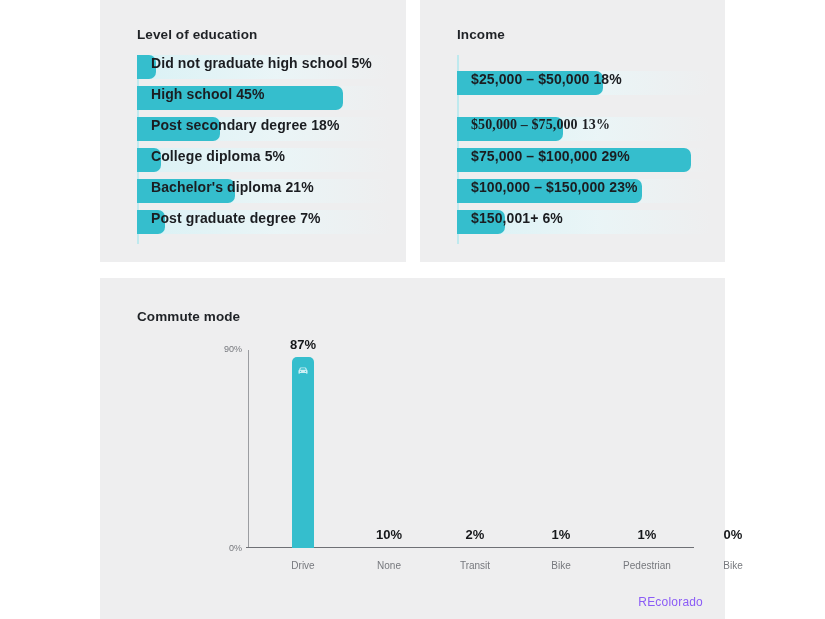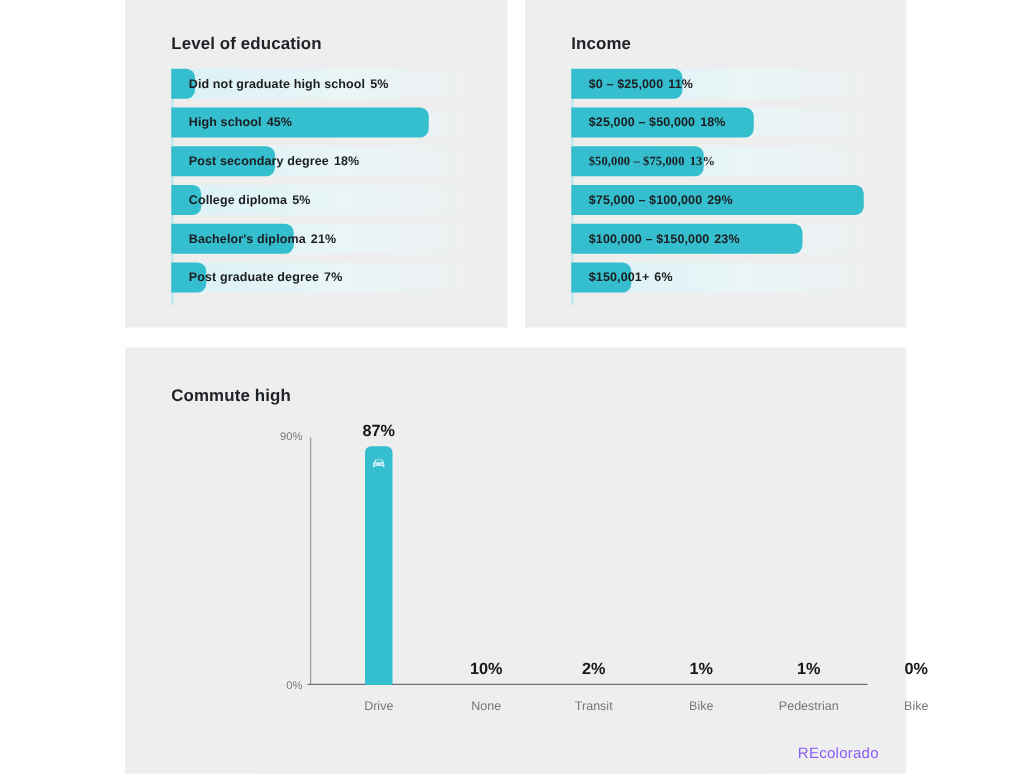--- a/index.html
+++ b/index.html
@@ -82,22 +82,22 @@
     height: 100%;
     border-radius: 0 7px 7px 0;
     background: #35becd;
   }
   .hbar-label {
     position: absolute;
     left: 14px;
     top: 0;
     height: 100%;
     display: flex;
-    align-items: center;
-    font-size: 10px;
+    align-items: flex-start;
+    font-size: 14px;
     font-weight: bold;
     color: #1b1d21;
     white-space: nowrap;
     letter-spacing: 0.1px;
   }
   .hbar-label .pct { margin-left: 4px; font-weight: bold; }
 
   
   #commute-plot {
     position: absolute;
@@ -253,30 +253,22 @@
       </div>
     </div>
   </section>
 
   <section class="panel" id="panel-income">
     <div class="panel-title">Income</div>
 
     <div class="hbar-chart" id="income-chart">
       <div class="hbar-axis"></div>
 
-      <div class="hbar-row" style="top:0px; width:254px;">
-        <div class="hbar-track"></div>
-        <div class="hbar-fill" style="width:89px;"></div>
-        <div class="hbar-label">
-          <span>$0 – $25,000</span>
-          <span class="pct">11%</span>
-        </div>
-      </div>
-
-      <div class="hbar-row" style="top:31px; width:254px;text-decoration:underline;">
+
+      <div class="hbar-row" style="top:16px; width:254px;text-decoration:underline;">
         <div class="hbar-track"></div>
         <div class="hbar-fill" style="width:146px;"></div>
         <div class="hbar-label">
           <span>$25,000 – $50,000</span>
           <span class="pct">18%</span>
         </div>
       </div>
 
       <div class="hbar-row" style="top:62px; width:254px;font-family:Liberation Serif, serif;">
         <div class="hbar-track"></div>
@@ -310,21 +302,21 @@
         <div class="hbar-fill" style="width:48px;"></div>
         <div class="hbar-label">
           <span>$150,001+</span>
           <span class="pct">6%</span>
         </div>
       </div>
     </div>
   </section>
 
   <section class="panel" id="panel-commute">
-    <div class="panel-title">Commute high</div>
+    <div class="panel-title">Commute mode</div>
 
     <div id="commute-plot">
       <div id="commute-yaxis">
         <span class="ytick" id="ytick-top">90%</span>
         <span class="ytick" id="ytick-bottom">0%</span>
       </div>
       <div id="commute-baseline"></div>
 
       <div class="vcol" style="left:12px;">
         <div class="vbar" style="height:191px;">

